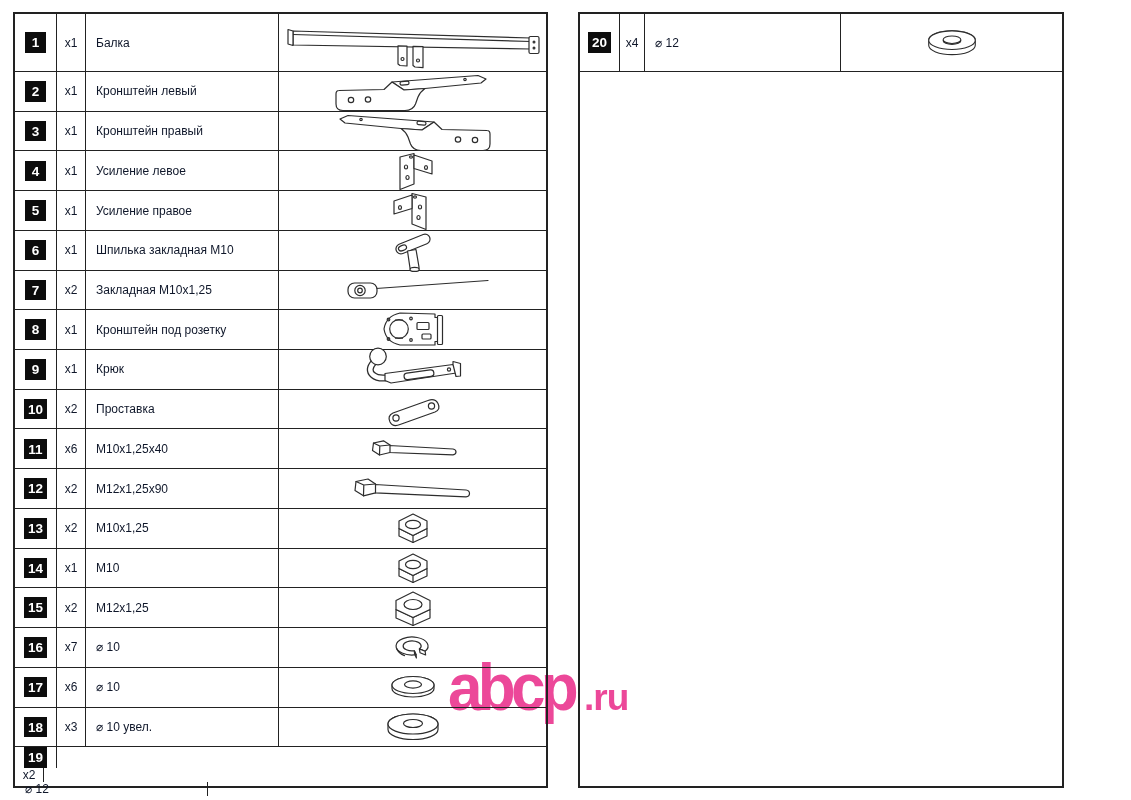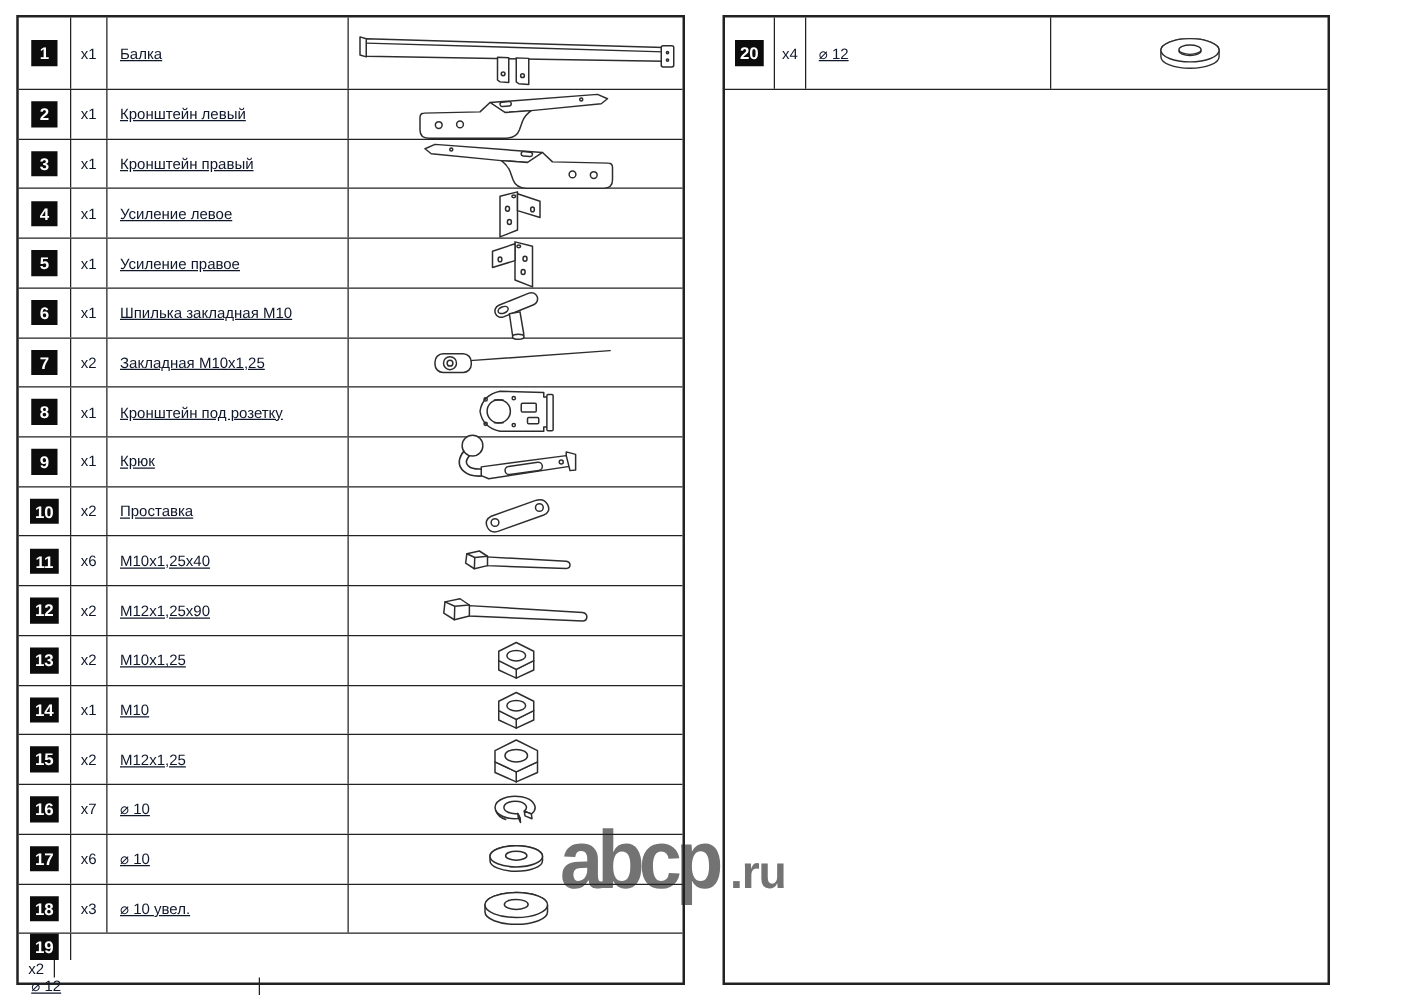--- a/index.html
+++ b/index.html
@@ -5,21 +5,21 @@
   html,body{margin:0;padding:0;}
   body{
     width:1131px;height:800px;position:relative;overflow:hidden;
     background:#ffffff;
     font-family:"Liberation Sans", sans-serif;
   }
   
   .watermark{
     position:absolute;left:448px;top:654px;
     display:flex;align-items:baseline;line-height:1;
-    color:#737373;font-weight:700;white-space:nowrap;
+    color:#ec4899;font-weight:700;white-space:nowrap;
     z-index:1;user-select:none;
   }
   .wm-main{font-size:66px;letter-spacing:-5px;transform:scaleX(.94);transform-origin:left bottom;}
   .wm-suffix{font-size:37px;letter-spacing:-1px;margin-left:2px;text-align:right;}
   
   .tbl{
     position:absolute;top:12px;height:776px;box-sizing:border-box;
     border:2.2px solid #222;display:flex;flex-direction:column;
     background:transparent;z-index:2;
   }
@@ -29,21 +29,21 @@
   .row:last-child{border-bottom:none;flex-direction:column;}
   .row.tall{height:57px;flex:none;}
   .row.grow{flex:1;}
   .cell{
     border-right:1.6px solid #222;box-sizing:border-box;
     display:flex;align-items:center;justify-content:center;min-width:0;
   }
   .cell:last-child{border-right:none;}
   .c-num{width:42px;flex:none;}
   .c-qty{width:29px;flex:none;}
-  .c-name{width:193px;flex:none;justify-content:flex-start;padding-left:10px;text-decoration:underline;}
+  .c-name{width:193px;flex:none;justify-content:flex-start;padding-left:10px;}
   .c-art{flex:1;}
   .tbl-right .c-num{width:40px;}
   .tbl-right .c-qty{width:25px;}
   .tbl-right .c-name{width:196px;}
   .badge{
     background:#0c0c0c;color:#ffffff;font-weight:700;font-size:13.5px;
     line-height:1;padding:4px 4px 3px;min-width:13px;text-align:center;
   }
   .qty,.name{font-size:12px;color:#0f172a;white-space:nowrap;}
   .art svg{display:block;}

